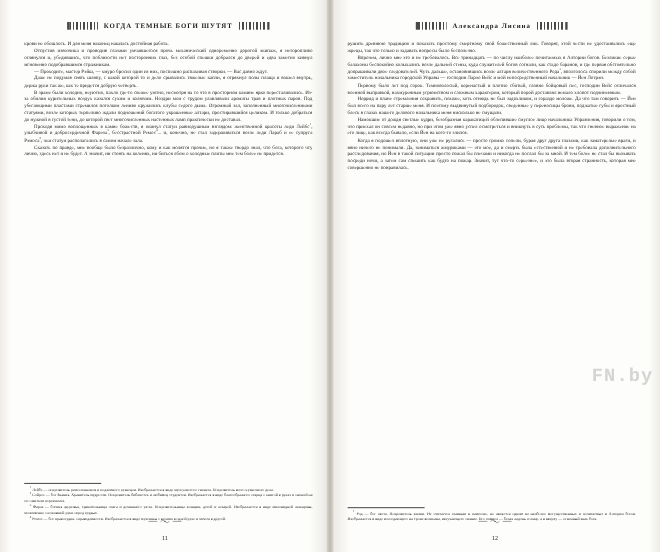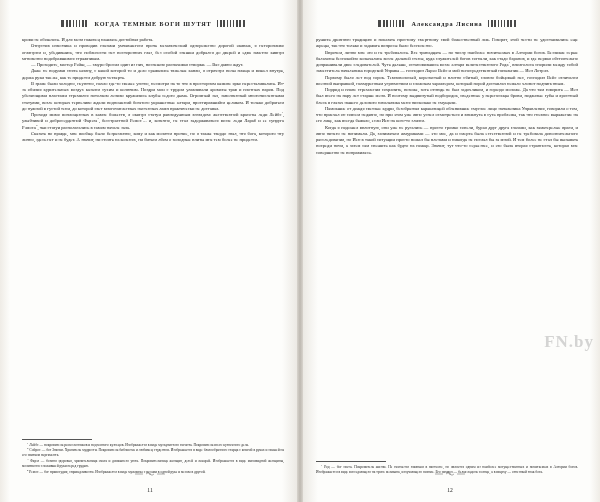--- a/index.html
+++ b/index.html
@@ -142,21 +142,21 @@
     font-size: 5.6px;
     color: #1a1a1a;
     font-family: "Liberation Serif", serif;
   }
   .watermark {
     position: absolute;
     right: 6px;
     bottom: 150px;
     font-size: 17px;
     color: rgba(120,120,120,0.30);
-    font-family: Liberation Serif, serif;
+    font-family: Liberation Mono, monospace;
     letter-spacing: 1px;
     transform: rotate(0deg);
     pointer-events: none;
     z-index: 8;
     font-weight: bold;
   }
 </style>
 </head>
 <body>
 

